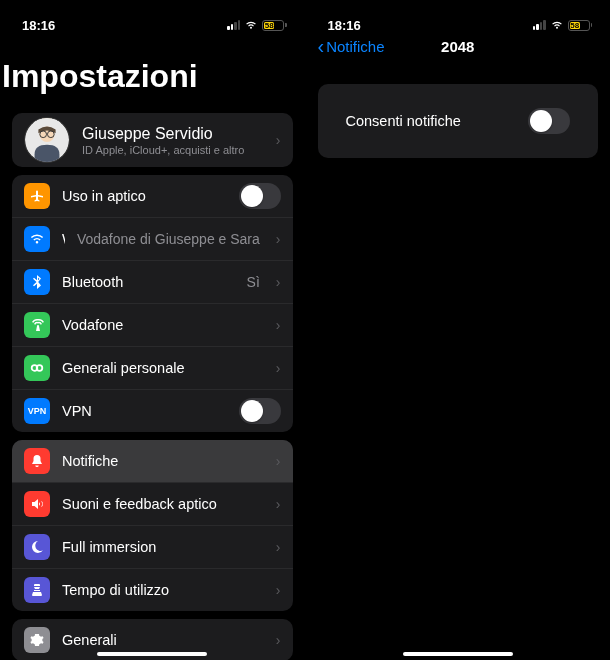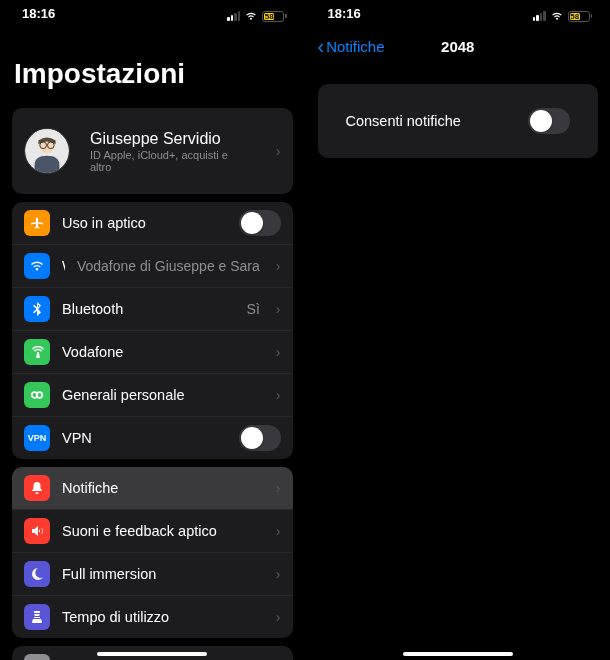--- a/index.html
+++ b/index.html
@@ -1,43 +1,43 @@
 <!DOCTYPE html>
 <html><head>
 <meta charset="utf-8">
 <style>
   * { margin: 0; padding: 0; box-sizing: border-box; font-family: -apple-system, BlinkMacSystemFont, "Segoe UI", sans-serif; }
   body { background: #fff; width: 610px; height: 660px; overflow: hidden; }
   .container { display: flex; width: 610px; height: 660px; background: #000; }
   .phone { flex: 1; background: #000; position: relative; overflow: hidden; }
   .phone:first-child { border-right: 1px solid #000; }
 
-  .status-bar { display: flex; justify-content: space-between; padding: 6px 18px 2px 22px; color: #fff; font-size: 13px; font-weight: 600; height: 28px; }
+  .status-bar { display: flex; justify-content: space-between; align-items: center; padding: 24px 18px 2px 22px; color: #fff; font-size: 13px; font-weight: 600; height: 28px; }
   .status-right { display: flex; align-items: center; gap: 4px; }
   .signal { display: flex; align-items: flex-end; gap: 1px; }
   .signal span { width: 2.5px; background: #444; border-radius: 1px; }
   .signal span.on { background: #fff; }
   .signal span:nth-child(1){height:4px}.signal span:nth-child(2){height:6px}.signal span:nth-child(3){height:8px}.signal span:nth-child(4){height:10px}
   .wifi-ic { width: 14px; height: 10px; }
   .battery { display: flex; align-items: center; gap: 1px; }
   .batt-body { width: 22px; height: 11px; border: 1px solid #555; border-radius: 3px; position: relative; padding: 1px; }
   .batt-fill { height: 100%; width: 58%; background: #ffd60a; border-radius: 1.5px; display:flex; align-items:center; justify-content:center; font-size:8px; font-weight:700; color:#000;}
   .batt-cap { width: 1.5px; height: 4px; background: #555; border-radius: 0 1px 1px 0; }
 
   .nav-bar { display: flex; align-items: center; padding: 8px 12px; height: 36px; position: relative; }
   .back-btn { display: flex; align-items: center; color: #0a84ff; font-size: 15px; gap: 2px; }
   .back-chev { font-size: 20px; font-weight: 300; line-height: 1; }
   .nav-title { position: absolute; left: 50%; transform: translateX(-50%); color: #fff; font-size: 15px; font-weight: 600; }
 
-  .big-title { color: #fff; font-size: 28px; font-weight: 700; padding: 30px 14px 10px; }
+  .big-title { color: #fff; font-size: 32px; font-weight: 700; padding: 30px 2px 10px; }
 
   .card { background: #1c1c1e; border-radius: 10px; margin: 8px 12px; overflow: hidden; }
   .card.single { padding: 14px; }
 
-  .profile-row { display: flex; align-items: center; padding: 20px 12px; gap: 20px; position: relative; }
+  .profile-row { display: flex; align-items: center; padding: 4px 12px; gap: 12px; position: relative; }
   .avatar { width: 46px; height: 46px; border-radius: 50%; background: radial-gradient(circle at 50% 30%, #f5e6d3 0%, #f5e6d3 35%, #fff 36%, #fff 42%, #444 43%); display:flex; align-items:center; justify-content:center; overflow:hidden; border: 1px solid #333; }
   .avatar svg { width: 100%; height: 100%; }
   .profile-text { flex: 1; }
   .profile-name { color: #fff; font-size: 16px; font-weight: 400; }
   .profile-sub { color: #8e8e93; font-size: 11px; margin-top: 1px; }
 
   .row { display: flex; align-items: center; padding: 8px 12px; min-height: 38px; gap: 12px; position: relative; border-bottom: 0.5px solid #2a2a2c; }
   .row:last-child { border-bottom: none; }
   .row.highlight { background: #3a3a3c; }
   .icon-box { width: 26px; height: 26px; border-radius: 6px; display: flex; align-items: center; justify-content: center; flex-shrink: 0; }

